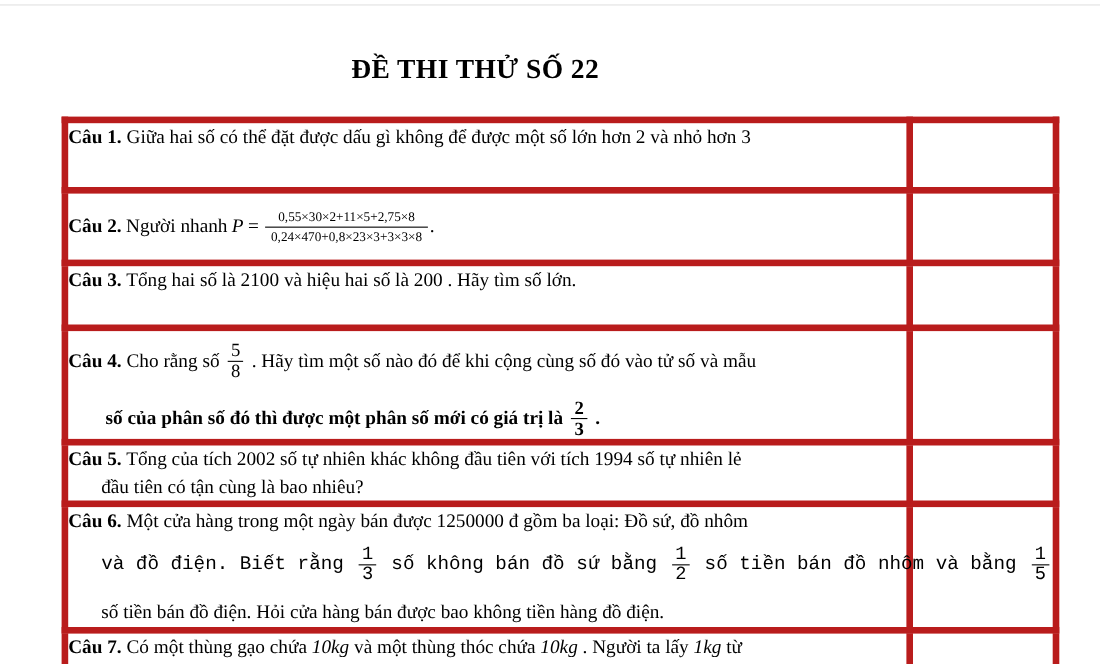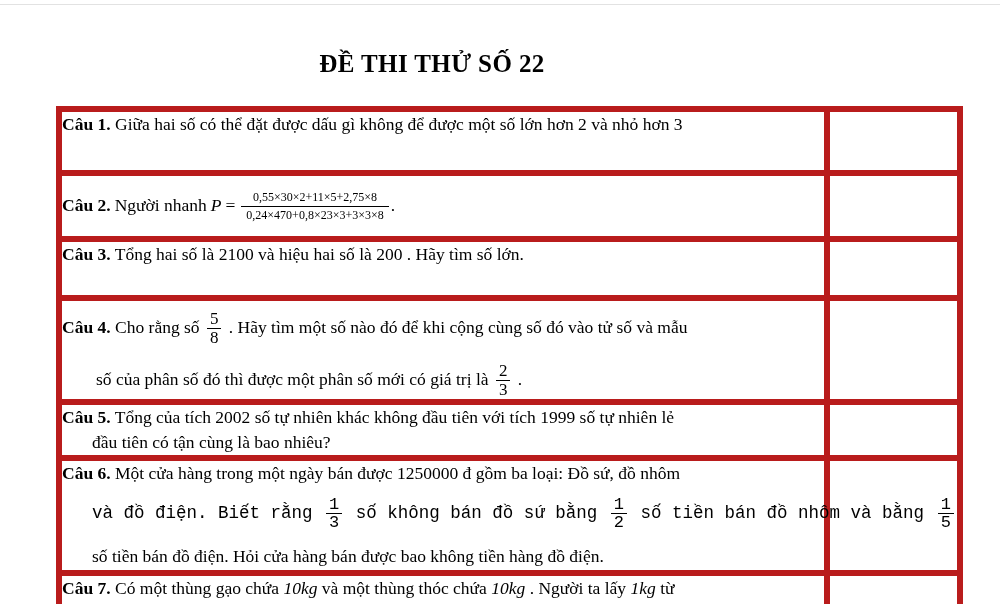--- a/index.html
+++ b/index.html
@@ -63,20 +63,21 @@
   }
   .qlabel {
     font-weight: bold;
     white-space: nowrap;
   }
   .line {
     white-space: nowrap;
   }
   .indent {
     padding-left: 34px;
+    font-weight: bold;
   }
   .indent2 {
     padding-left: 30px;
   }
   
   .frac {
     display: inline-block;
     vertical-align: -0.55em;
     text-align: center;
     line-height: 1.04;
@@ -199,21 +200,21 @@
             <span>.</span>
           </div>
         </td>
         <td class="acell"></td>
       </tr>
 
       <tr>
         <td class="qcell">
           <div class="line">
             <span class="qlabel">Câu 5.</span>
-            <span>Tổng của tích  2002  số tự nhiên khác không đầu tiên với tích  1999  số tự nhiên lẻ</span>
+            <span>Tổng của tích  2002  số tự nhiên khác không đầu tiên với tích  1994  số tự nhiên lẻ</span>
           </div>
           <div class="line indent2">
             <span>đầu tiên có tận cùng là bao nhiêu?</span>
           </div>
         </td>
         <td class="acell"></td>
       </tr>
 
       <tr>
         <td class="qcell">

